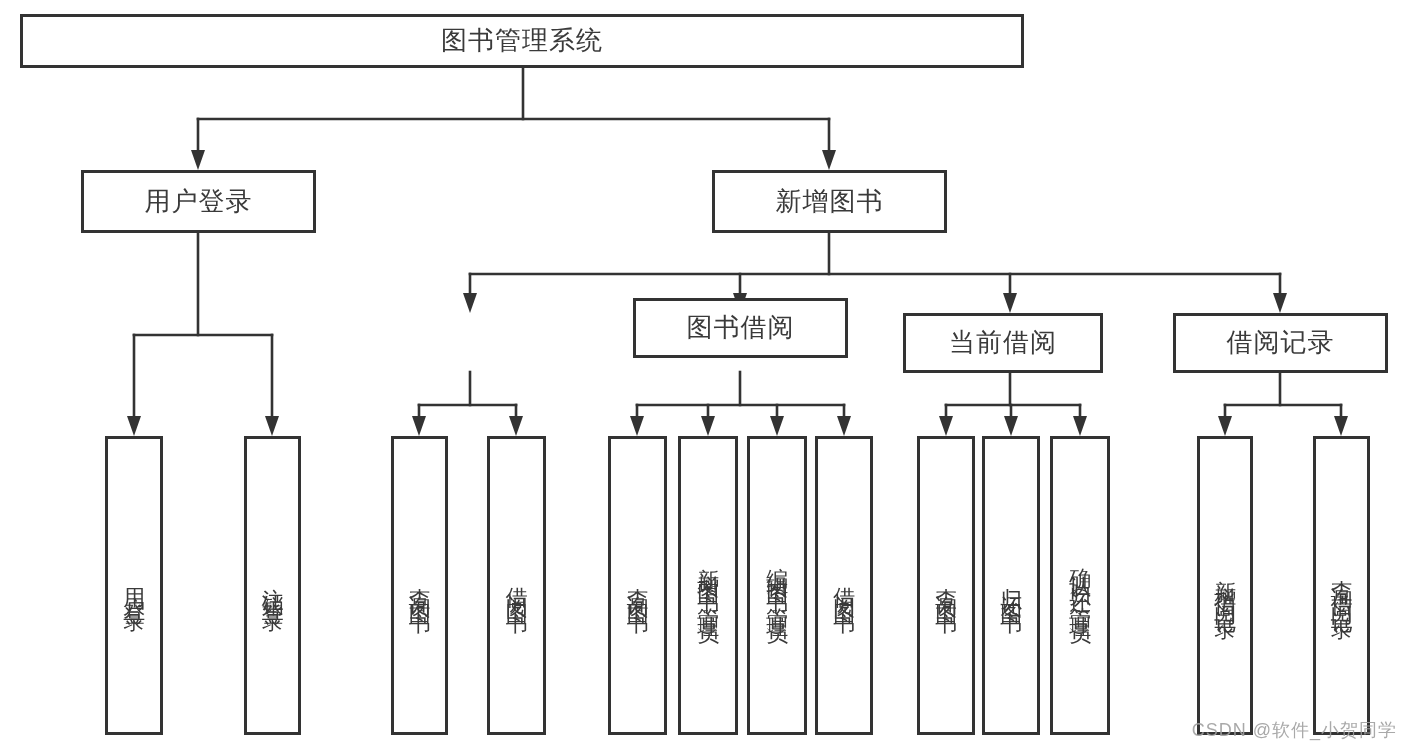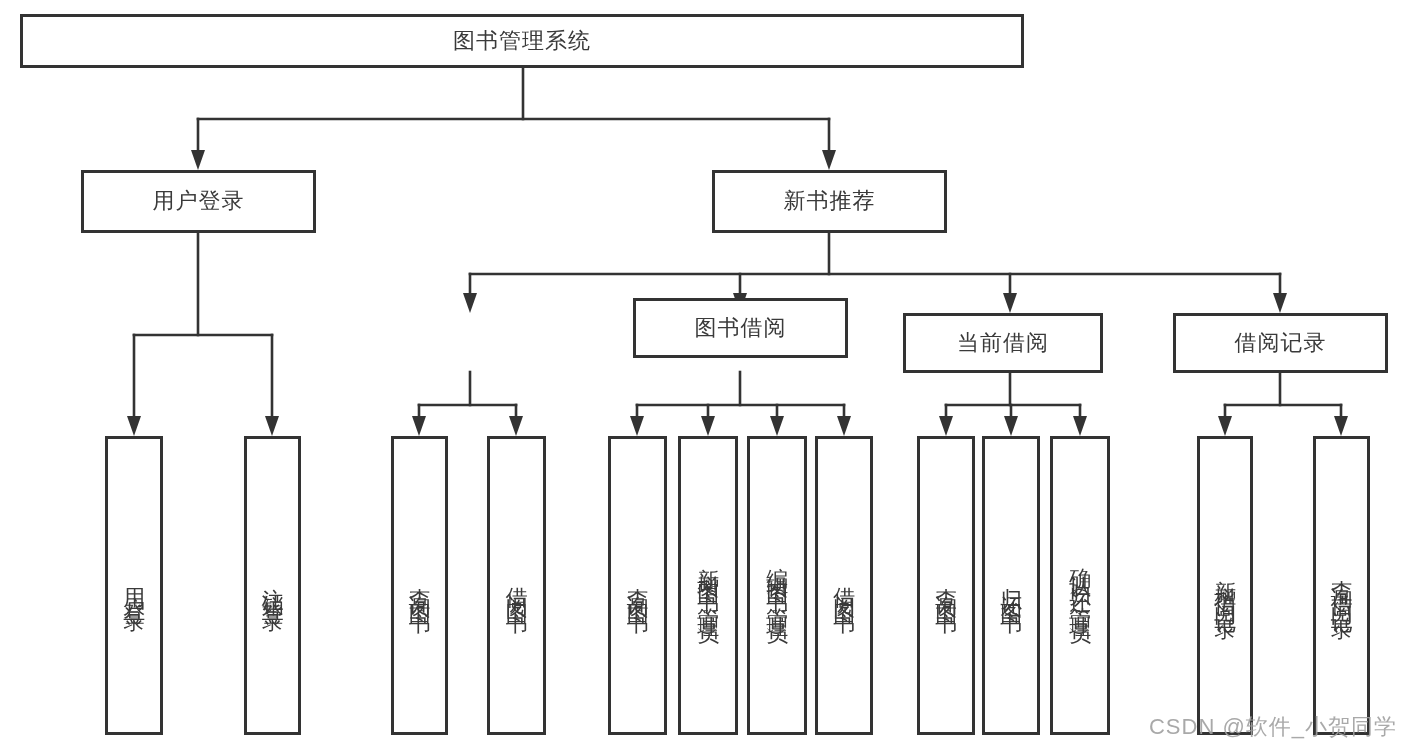--- a/index.html
+++ b/index.html
@@ -13,37 +13,37 @@
   #connectors{position:absolute;left:0;top:0;z-index:1;}
   .box{
     position:absolute;
     box-sizing:border-box;
     border:3px solid var(--line,#333);
     background:#fff;
     display:flex;
     align-items:center;
     justify-content:center;
     color:var(--text,#3a3a3a);
-    font-size:22px;
+    font-size:26px;
     letter-spacing:1px;
     z-index:2;
     text-align:center;
     line-height:1.2;
   }
   .vbox{
     writing-mode:vertical-rl;
     text-orientation:mixed;
     letter-spacing:8px;
     font-size:22px;
   }
   .watermark{
     position:absolute;
     right:8px;
     bottom:5px;
-    font-size:22px;
+    font-size:18px;
     color:var(--wm,#a0a0a0);
     letter-spacing:1px;
     opacity:.9;
     z-index:3;
     white-space:nowrap;
   }
 </style>
 </head>
 <body>
 
@@ -100,21 +100,21 @@
       <line x1="1225" y1="405" x2="1341" y2="405" stroke="#333333" stroke-width="2.6" stroke-linecap="square"></line>
       <line x1="1225" y1="405" x2="1225" y2="418" stroke="#333333" stroke-width="2.6" stroke-linecap="square"></line>
       <polygon points="1218,416 1232,416 1225,436" fill="#333333"></polygon>
       <line x1="1341" y1="405" x2="1341" y2="418" stroke="#333333" stroke-width="2.6" stroke-linecap="square"></line>
       <polygon points="1334,416 1348,416 1341,436" fill="#333333"></polygon>
     </svg>
 
   <div class="box" style="left:20px;top:14px;width:1004px;height:54px">图书管理系统</div>
 
   <div class="box" style="left:81px;top:170px;width:235px;height:63px">用户登录</div>
-  <div class="box" style="left:712px;top:170px;width:235px;height:63px">新书推荐</div>
+  <div class="box" style="left:712px;top:170px;width:235px;height:63px">新增图书</div>
 
   <div class="box" style="left:633px;top:298px;width:215px;height:60px">图书借阅</div>
   <div class="box" style="left:903px;top:313px;width:200px;height:60px">当前借阅</div>
   <div class="box" style="left:1173px;top:313px;width:215px;height:60px">借阅记录</div>
 
   <div class="box vbox" style="left:105px;top:436px;width:58px;height:299px">用户登录</div>
   <div class="box vbox" style="left:244px;top:436px;width:57px;height:299px">注销登录</div>
 
   <div class="box vbox" style="left:391px;top:436px;width:57px;height:299px">查询图书</div>
   <div class="box vbox" style="left:487px;top:436px;width:59px;height:299px">借阅图书</div>

